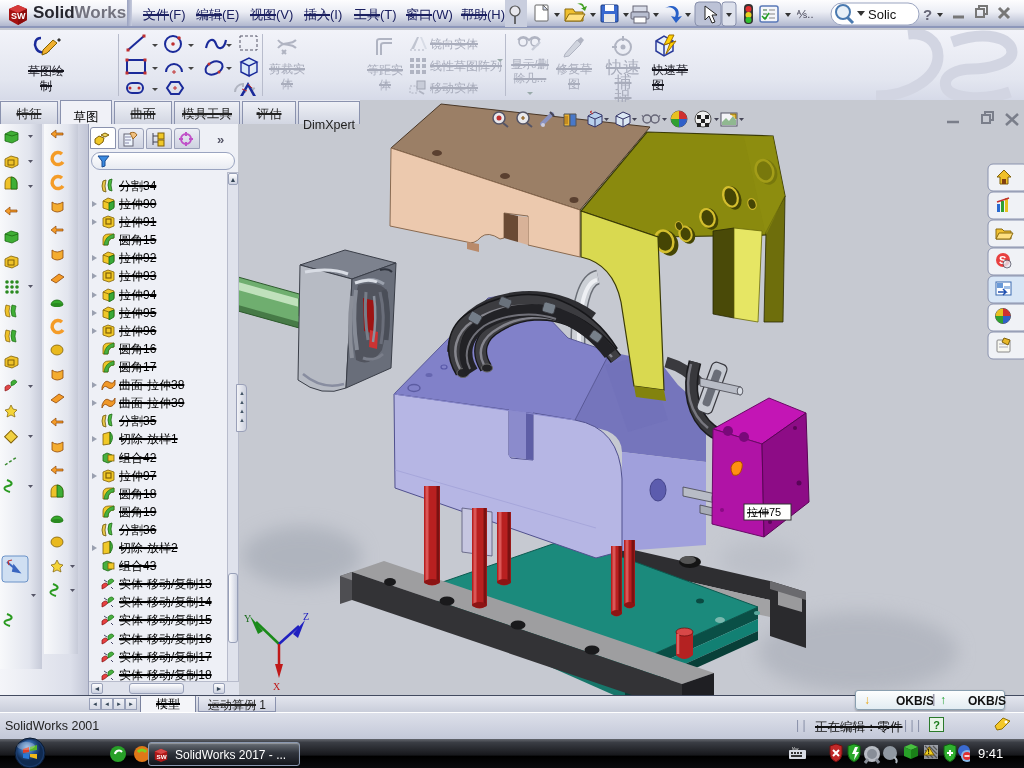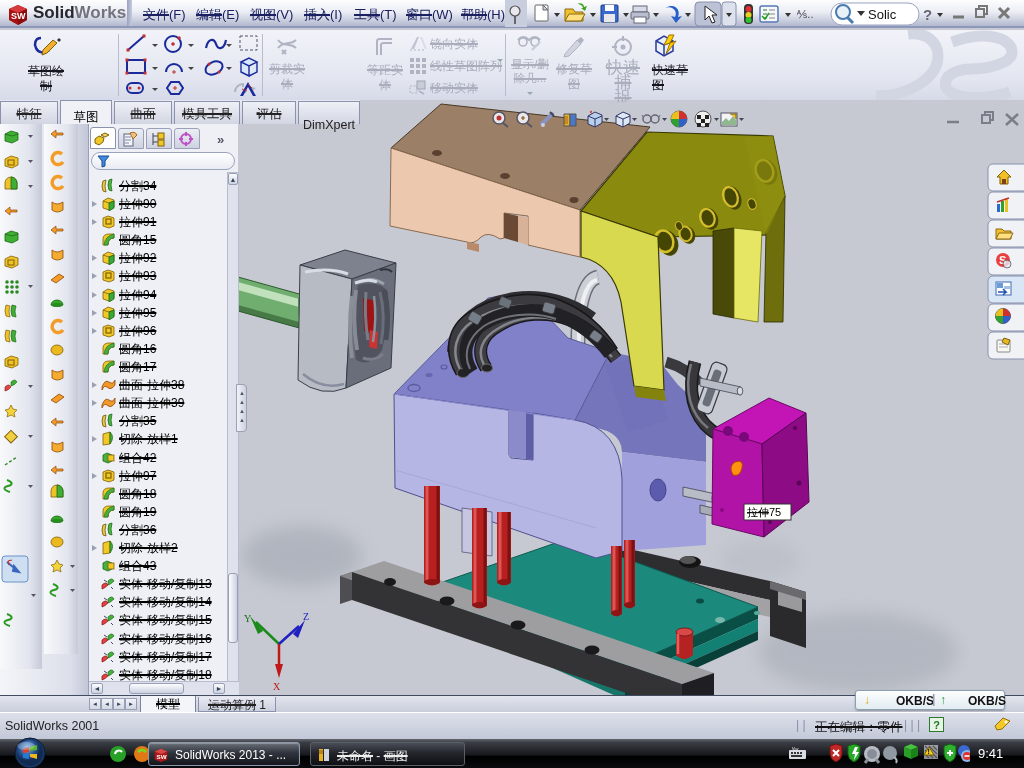--- a/index.html
+++ b/index.html
@@ -1008,29 +1008,21 @@
         <text x="4" y="13" font-size="7" fill="#fff" font-weight="bold">SW</text>
       </g>
   <text x="72" y="12" font-size="11" fill="#f0c030" font-weight="bold">»</text>
  </svg>
  <div class="abs" style="left:148px;top:3px;width:152px;height:24px;border:1px solid #8a98b0;border-radius:3px;background:linear-gradient(#6a7078,#30343c 45%,#14161c);box-shadow:inset 0 1px 1px rgba(255,255,255,.3)">
   <svg class="abs" style="left:4px;top:4px" width="16" height="16" viewBox="0 0 18 18">
         <polygon points="2,5 9,2 16,5 16,14 9,17 2,14" fill="#b01818"></polygon>
         <polygon points="2,5 9,8 16,5 9,2" fill="#d84848"></polygon>
         <text x="4" y="13" font-size="7" fill="#fff" font-weight="bold">SW</text>
       </svg>
-  <span class="abs" style="left:26px;top:5px;font-size:12px;color:#fff">SolidWorks 2013 - ...</span>
- </div>
- <div class="abs" style="left:310px;top:3px;width:155px;height:24px;border:1px solid #5a6068;border-radius:3px;background:linear-gradient(#4a4e56,#23252c 45%,#0e1014)">
-  <svg class="abs" style="left:5px;top:4px" width="16" height="16" viewBox="0 0 16 16">
-        <path d="M3 2 h4 v12 h-4z" fill="#e8b020"></path>
-        <path d="M8 2 h5 v12 h-5z" fill="#d0d4dc"></path>
-        <path d="M4 3 v4 M6 3 v4" stroke="#905808"></path>
-      </svg>
-  <span class="abs" style="left:26px;top:5px;font-size:12px;color:#eee"><span class="cj">未命名</span> - <span class="cj">画图</span></span>
+  <span class="abs" style="left:26px;top:5px;font-size:12px;color:#fff">SolidWorks 2017 - ...</span>
  </div>
  <svg class="abs" style="left:788px;top:7px" width="20" height="15" viewBox="0 0 20 15">
       <rect x="1" y="4" width="17" height="9" rx="1" fill="#d8dce4"></rect>
       <g fill="#333">
         <rect x="3" y="6" width="2" height="2"></rect>
         <rect x="6" y="6" width="2" height="2"></rect>
         <rect x="9" y="6" width="2" height="2"></rect>
         <rect x="12" y="6" width="2" height="2"></rect>
         <rect x="3" y="9" width="11" height="2"></rect>
       </g>

